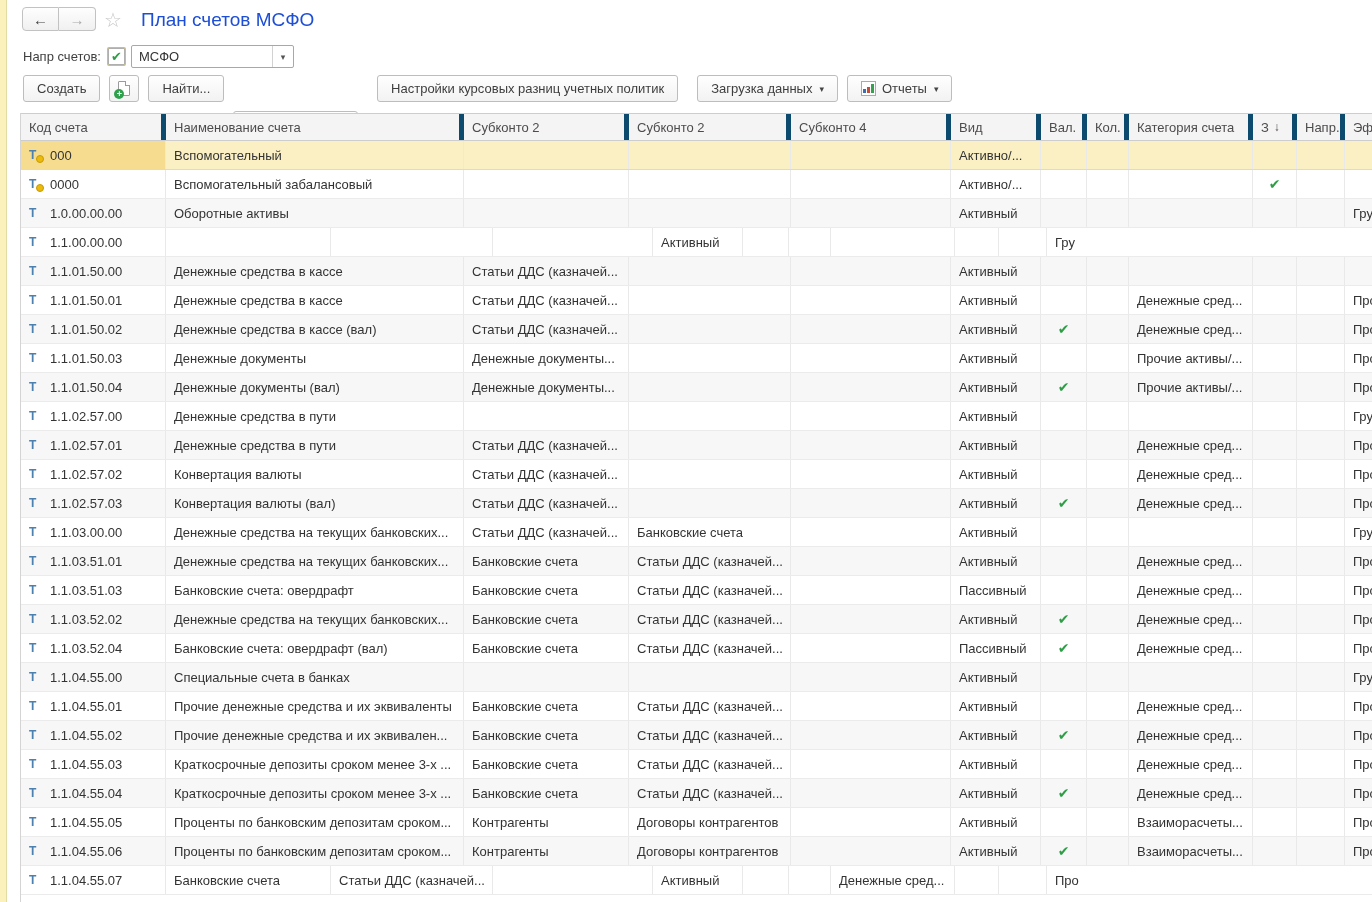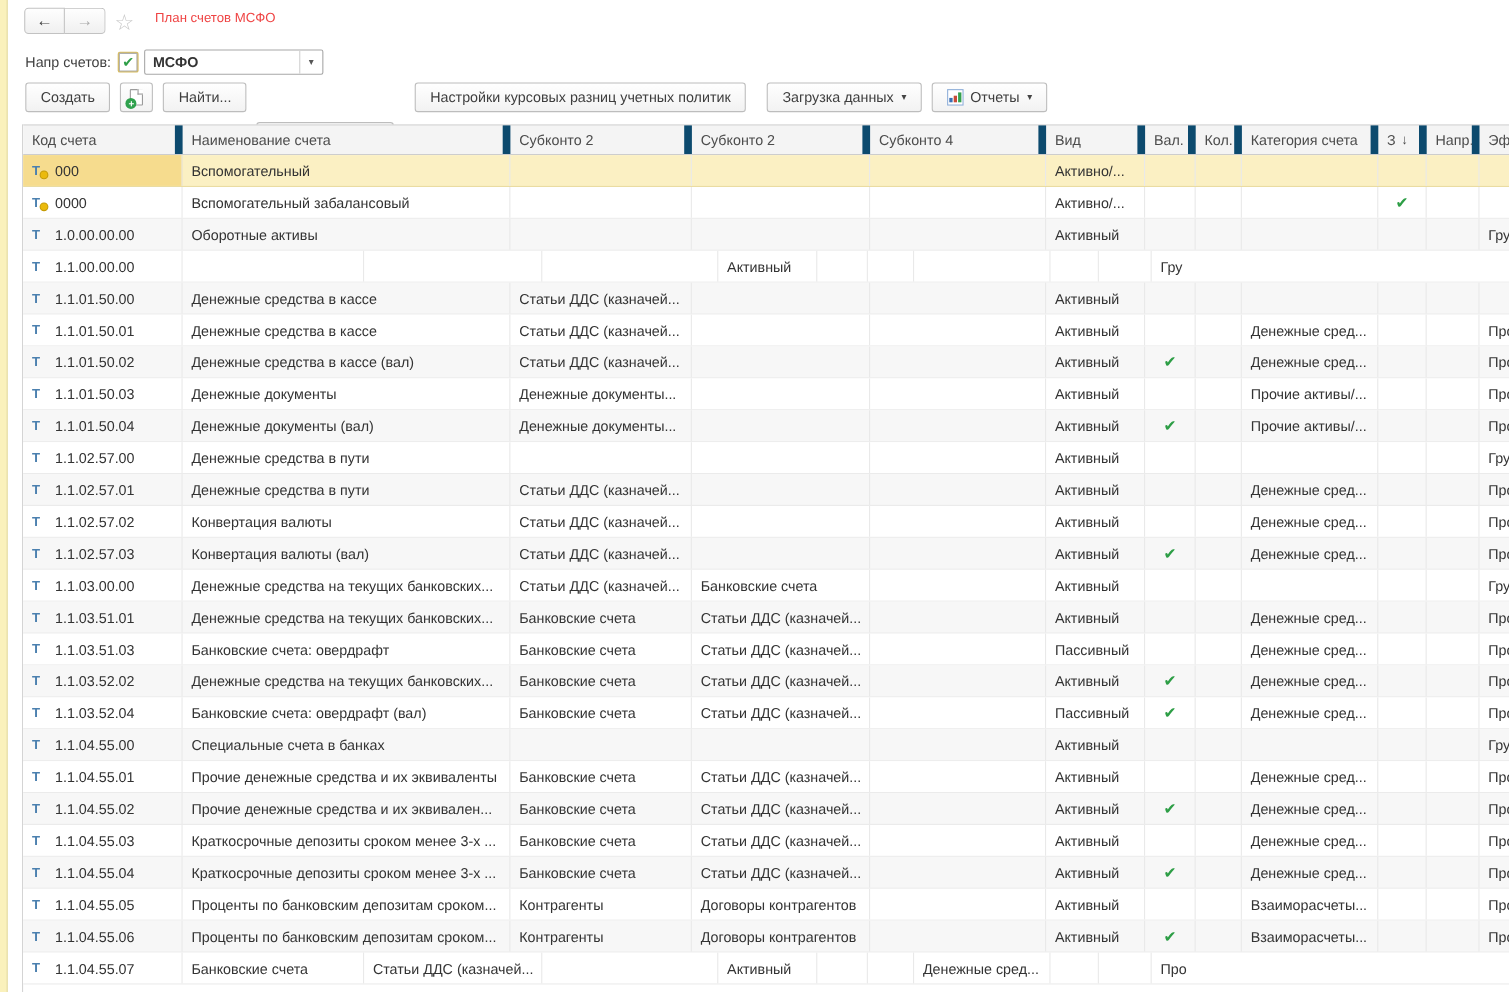--- a/index.html
+++ b/index.html
@@ -13,31 +13,31 @@
     background:#FAF1BC; border-right:1px solid #E3DBA4; }
 
   
   .nav { position:absolute; left:22px; top:7px; display:flex; }
   .nav-btn { width:37px; height:24px; border:1px solid #C2C2C2;
     background:linear-gradient(#FEFEFE,#F0F0F0);
     display:flex; align-items:center; justify-content:center; font-size:15px; }
   .nav-btn.back { border-radius:4px 0 0 4px; color:#3F3F3F; }
   .nav-btn.fwd  { border-radius:0 4px 4px 0; border-left:none; color:#ABABAB; }
   .star { position:absolute; left:104px; top:8px; font-size:20px; color:#C7C7C7; }
-  .page-title { position:absolute; left:141px; top:9px; font-size:12px; color:#ef4444; }
+  .page-title { position:absolute; left:141px; top:9px; font-size:19px; color:#1d4ed8; }
 
   
   .filter { position:absolute; left:23px; top:45px; display:flex; align-items:center; }
   .filter-label { margin-right:7px; color:#3F3F3F; }
   .checkbox { width:17px; height:17px; background:#fff; border:1px solid #AFAFAF;
     box-shadow:0 0 0 1px #D9BD5F; border-radius:1px; margin-right:6px;
     display:flex; align-items:center; justify-content:center;
     color:#2D9E46; font-weight:bold; font-size:13px; }
   .combo { width:163px; height:23px; border:1px solid #A8A8A8; border-radius:2px;
-    background:#fff; display:flex; align-items:stretch;font-weight:bold; }
+    background:#fff; display:flex; align-items:stretch; }
   .combo-value { flex:1; display:flex; align-items:center; padding-left:7px; }
   .combo-btn { width:21px; border-left:1px solid #D2D2D2; display:flex;
     align-items:center; justify-content:center; color:#555; font-size:9px; }
 
   
   .toolbar { position:absolute; left:23px; top:75px; display:flex; }
   .btn { height:27px; padding:0 13px; border:1px solid #BDBDBD; border-radius:3px;
     background:linear-gradient(#FFFFFF,#F2F2F2); color:#3E3E3E;
     display:flex; align-items:center; white-space:nowrap; margin-right:9px; }
   .btn.disabled { color:#ACACAC;margin-top:36px; }
@@ -59,21 +59,21 @@
   .bar-g { height:9px; background:#35A14F; }
   .bar-b { height:4px; background:#3A6FB5; }
 
   
   .grid { position:absolute; left:20px; top:113px; width:1352px; height:789px;
     overflow:hidden; border-left:1px solid #D4D4D4; }
   .grid-inner { width:1420px; }
   .hrow { display:flex; height:28px; background:#F4F4F4; color:#4C4C4C;
     border-top:1px solid #CDCDCD; border-bottom:1px solid #CDCDCD; }
   .hcell { display:flex; align-items:center; padding:0 8px;
-    border-right:7px solid #0c4a6e; white-space:nowrap; overflow:hidden; }
+    border-right:5px solid #0c4a6e; white-space:nowrap; overflow:hidden; }
   .row { display:flex; height:29px; background:#fff; border-bottom:1px solid #EBEBEB; }
   .row:nth-child(odd) { background:#F7F7F7; }
   .row.selected, .row.selected:nth-child(odd) { background:#FBF0C3; border-bottom-color:#EADCA2; }
   .row.selected .cell.c0 { background:#F6DC8E; }
   .cell { display:flex; align-items:center; padding:0 8px; height:100%;
     border-right:1px solid #E9E9E9; white-space:nowrap; overflow:hidden; color:#333; }
   .c0{width:145px}.c1{width:298px}.c2{width:165px}.c3{width:162px}.c4{width:160px}
   .c5{width:90px}.c6{width:46px}.c7{width:42px}.c8{width:124px}.c9{width:44px}
   .c10{width:48px}.c11{width:96px; border-right:none;}
   .center { justify-content:center; }

